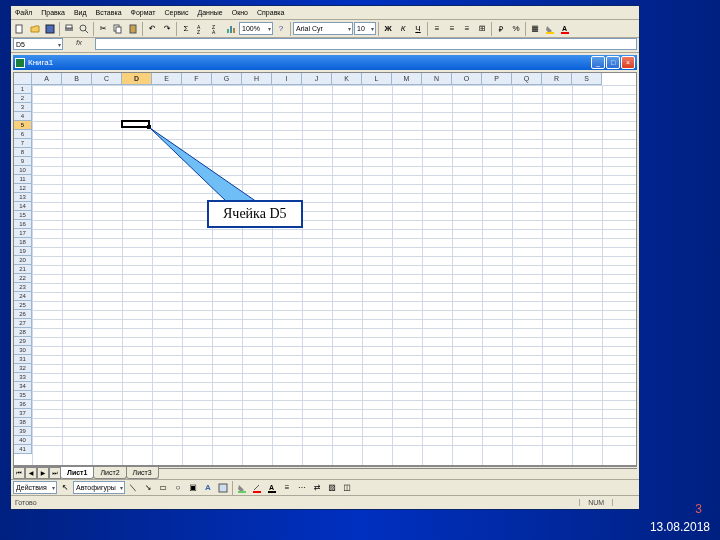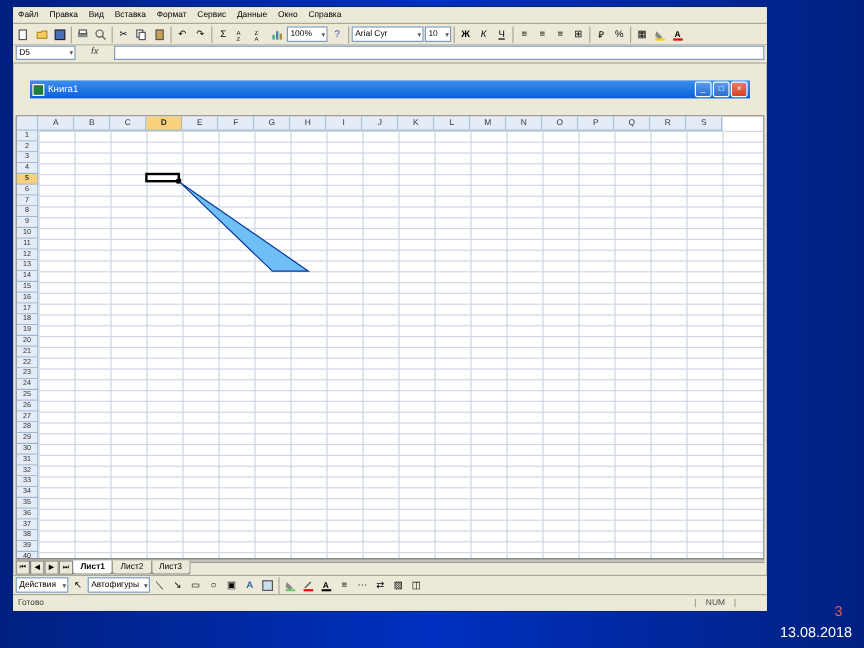--- a/index.html
+++ b/index.html
@@ -16,21 +16,21 @@
   .toolbar { height: 18px; background: #ece9d8; display: flex; align-items: center; padding: 0 2px; gap: 1px; border-bottom: 1px solid #aca899; }
   .tb-btn { width: 14px; height: 14px; border: 1px solid transparent; display: flex; align-items: center; justify-content: center; font-size: 8px; }
   .tb-sep { width: 1px; height: 14px; background: #aca899; margin: 0 1px; }
   .tb-combo { height: 13px; border: 1px solid #7f9db9; background: white; font-size: 7px; padding: 0 12px 0 2px; position: relative; display: flex; align-items: center; }
   .tb-combo::after { content: "▾"; position: absolute; right: 1px; font-size: 6px; color: #555; }
   .name-fx-row { height: 15px; background: #ece9d8; display: flex; align-items: flex-start; padding: 0 2px; gap: 10px; border-bottom: 1px solid #aca899; }
   .name-box { width: 50px; height: 12px; border: 1px solid #7f9db9; background: white; font-size: 7px; padding: 0 2px; display: flex; align-items: center; position: relative; }
   .name-box::after { content: "▾"; position: absolute; right: 1px; font-size: 6px; color: #555; }
   .fx { width: 12px; text-align: center; font-size: 8px; font-style: italic; color: #444; }
   .formula-bar { flex: 1; height: 12px; border: 1px solid #7f9db9; background: white; }
-  .doc-title-bar { height: 15px; background: linear-gradient(to bottom, #3c8fef, #0a5fd8); color: white; display: flex; align-items: center; padding: 0 2px; font-size: 8px; margin: 14px; }
+  .doc-title-bar { height: 15px; background: linear-gradient(to bottom, #3c8fef, #0a5fd8); color: white; display: flex; align-items: center; padding: 0 2px; font-size: 8px; margin: 2px; }
   .doc-title-bar .win-btns { margin-left: auto; }
   .doc-title-bar .icon { width: 10px; height: 10px; background: #1b7e3c; margin-right: 3px; border: 1px solid #fff; }
   .grid-area { flex: 1; background: white; margin: 0 2px; position: relative; overflow: hidden; border: 1px solid #888; }
   .col-headers { display: flex; height: 12px; position: absolute; top: 0; left: 0; right: 0; }
   .corner { width: 18px; height: 12px; background: #e4ecf7; border-right: 1px solid #9eb6ce; border-bottom: 1px solid #9eb6ce; }
   .col-h { width: 30px; height: 12px; background: #e4ecf7; border-right: 1px solid #9eb6ce; border-bottom: 1px solid #9eb6ce; font-size: 7px; text-align: center; line-height: 12px; color: #333; }
   .col-h.active { background: #f9d07b; font-weight: bold; }
   .row-headers { position: absolute; top: 12px; left: 0; width: 18px; }
   .row-h { height: 9px; background: #e4ecf7; border-right: 1px solid #9eb6ce; border-bottom: 1px solid #9eb6ce; font-size: 6px; text-align: center; line-height: 9px; color: #333; }
   .row-h.active { background: #f9d07b; font-weight: bold; }
@@ -328,20 +328,21 @@
           <div class="gridline-h" style="top: 315px;"></div>
           <div class="gridline-h" style="top: 324px;"></div>
           <div class="gridline-h" style="top: 333px;"></div>
           <div class="gridline-h" style="top: 342px;"></div>
           <div class="gridline-h" style="top: 351px;"></div>
           <div class="gridline-h" style="top: 360px;"></div>
           <div class="active-cell" style="left: 89px; top: 35px; width: 29px; height: 8px;"></div>
           <svg class="callout-arrow" style="left: 0px; top: 0px; width: 400px; height: 200px; position: absolute;">
             <polygon points="118,43 195,117 225,117" fill="#6fbef5" stroke="#0a3a9a" stroke-width="1"></polygon>
           </svg>
+          <div class="callout-box" style="left: 175px; top: 115px;">Ячейка D5</div>
         </div>
     </div>
   </div>
 
   <div class="sheet-tabs">
     <div class="tab-nav">
       <div class="tab-nav-btn">⏮</div>
       <div class="tab-nav-btn">◀</div>
       <div class="tab-nav-btn">▶</div>
       <div class="tab-nav-btn">⏭</div>

